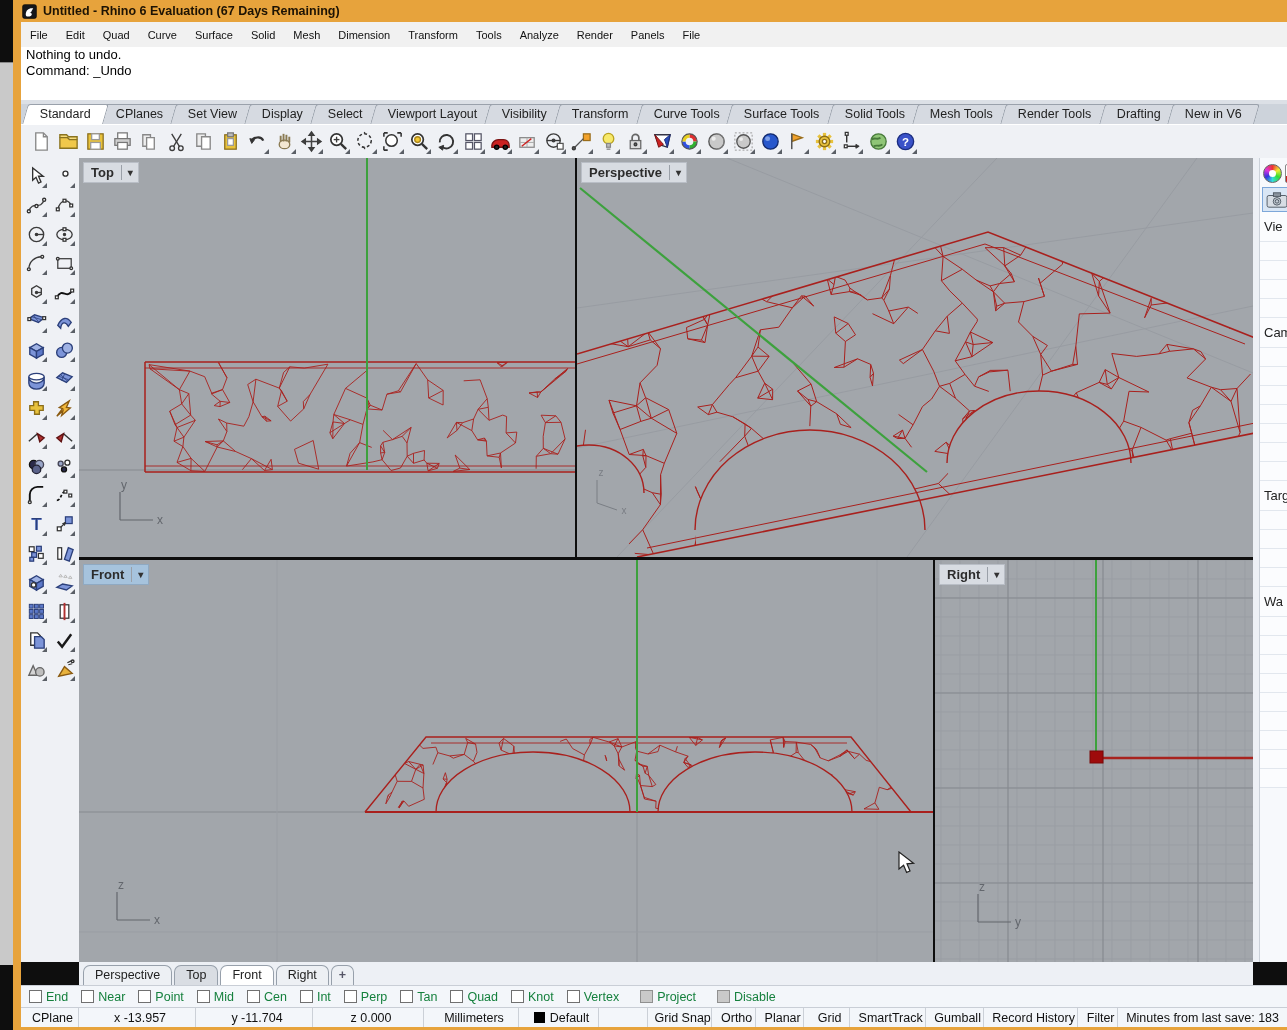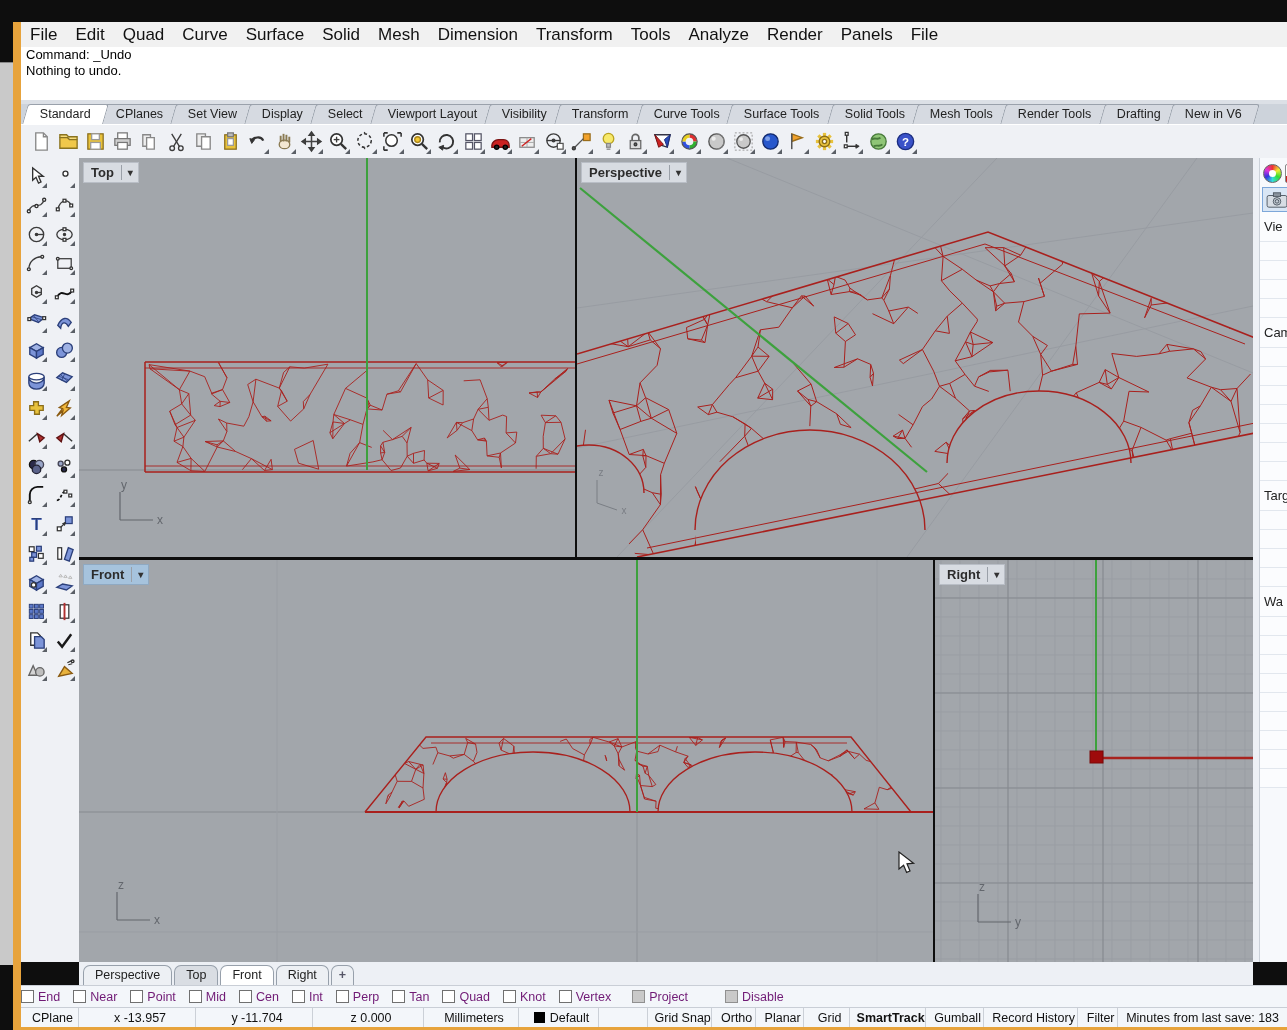--- a/index.html
+++ b/index.html
@@ -9,21 +9,21 @@
   
   #desk-gray{left:0;top:62px;width:13px;height:902px;background:#c9c9c9;border-top:1px solid #888;}
   
   #titlebar{left:13px;top:0;width:1274px;height:22px;background:#E7A33C;display:flex;align-items:center;gap:6px;
     padding-left:9px;box-sizing:border-box;font-size:12.5px;font-weight:bold;color:#1d1304;}
   #frame-left{left:13px;top:22px;width:8px;height:1005px;background:#E7A33C;}
   #frame-bottom{left:13px;top:1027px;width:1274px;height:3px;background:#E7A33C;}
   #app-icon{width:15px;height:15px;flex:0 0 auto;}
   
   #menubar{left:21px;top:22px;width:1266px;height:25px;background:#F1F1F1;border-bottom:1px solid #DADADA;
-    display:flex;align-items:center;font-size:17px;color:#111;}
+    display:flex;align-items:center;font-size:11px;color:#111;}
   .mitem{padding:0 9px;cursor:default;}
   
   #cmdarea{left:21px;top:47px;width:1266px;height:53px;background:#fff;font-size:13px;color:#000;box-sizing:border-box;}
   .cmdline{height:16px;line-height:16px;padding-left:5px;white-space:pre;}
   #cmdprompt{height:19px;line-height:19px;border-top:1px solid #C9C9C9;font-weight:bold;padding-left:5px;}
   .caret{display:inline-block;width:1px;height:13px;background:#000;vertical-align:-2px;margin-left:2px;}
   #gapA{left:21px;top:100px;width:1266px;height:4px;background:#DCE0E6;}
   
   #tabstrip{left:21px;top:104px;width:1266px;height:20px;background:#CDD3DB;display:flex;align-items:flex-end;padding-left:4px;box-sizing:border-box;}
   .ttab{position:relative;height:19px;line-height:19px;padding:0 14px;font-size:12.5px;color:#222;background:#D6DAE1;
@@ -61,40 +61,47 @@
   .prow.lab{display:flex;align-items:center;}
   
   #btabs{left:79px;top:962px;width:1174px;height:23px;background:#EDF0F5;display:flex;align-items:flex-end;gap:2px;padding-left:4px;box-sizing:border-box;}
   .btab{height:19px;line-height:18px;padding:0 11px;font-size:12.5px;color:#222;background:#EDF0F4;
     border:1px solid #97A0AB;border-bottom:none;border-radius:7px 7px 0 0;}
   .btab.active{background:#fff;}
   .btab.shade{background:#D9DDE3;}
   .btab.add{padding:0 7px;color:#556;font-weight:bold;}
   
   #osnap{left:21px;top:985px;width:1266px;height:22px;background:#F3F6FA;border-top:1px solid #C9CED6;
-    display:flex;align-items:center;font-size:12.5px;color:#701a75;box-sizing:border-box;}
+    display:flex;align-items:center;font-size:12.5px;color:#15803d;padding-left:8px;box-sizing:border-box;}
   .oitem{display:flex;align-items:center;margin-right:13px;}
   .cb{width:11px;height:11px;border:1px solid #707070;background:#fff;margin-right:4px;flex:0 0 auto;}
   .cb.muted{background:#C9C9C9;border-color:#909090;}
   
   #statusbar{left:21px;top:1007px;width:1266px;height:20px;background:#F3F6FA;border-top:1px solid #C9CED6;
     display:flex;align-items:stretch;font-size:12.5px;color:#111;box-sizing:border-box;}
   .scell{border-right:1px solid #CBD0D7;display:flex;align-items:center;justify-content:center;white-space:nowrap;box-sizing:border-box;padding-left:6px;}
   .swatch{width:11px;height:11px;background:#000;margin-right:5px;flex:0 0 auto;}
-  .bold{font-weight:bold;}
+  .bold{font-weight:normal;}
   #spacer{flex:1;border-right:1px solid #CBD0D7;}
   
   #cursor{left:897px;top:851px;z-index:50;pointer-events:none;}
 </style>
 </head>
 <body>
 <div id="screen">
 
 <div class="abs" id="desk-gray"></div>
 
+<div class="abs" id="titlebar">
+  <svg id="app-icon" viewBox="0 0 24 24">
+    <rect x="1" y="1" width="22" height="22" rx="3" fill="#15161a" stroke="#000"></rect>
+    <path d="M6 17c0-7 5-11 12-10-3 3-2 6-6 7 4 0 5 3 2 5-4 2-8 1-8-2z" fill="#fff"></path>
+  </svg>
+  <span>Untitled - Rhino 6 Evaluation (67 Days Remaining)</span>
+</div>
 <div class="abs" id="frame-left"></div>
 <div class="abs" id="frame-bottom"></div>
 
 <div class="abs" id="menubar">
       <div class="mitem">File</div>
       <div class="mitem">Edit</div>
       <div class="mitem">Quad</div>
       <div class="mitem">Curve</div>
       <div class="mitem">Surface</div>
       <div class="mitem">Solid</div>
@@ -102,22 +109,22 @@
       <div class="mitem">Dimension</div>
       <div class="mitem">Transform</div>
       <div class="mitem">Tools</div>
       <div class="mitem">Analyze</div>
       <div class="mitem">Render</div>
       <div class="mitem">Panels</div>
       <div class="mitem">File</div>
     </div>
 
 <div class="abs" id="cmdarea">
+  <div class="cmdline">Nothing to undo.</div>
   <div class="cmdline">Command: _Undo</div>
-  <div class="cmdline">Nothing to undo.</div>
 </div>
 <div class="abs" id="gapA"></div>
 
 <div class="abs" id="tabstrip">
       <div class="ttab active"><span>Standard</span></div>
       <div class="ttab"><span>CPlanes</span></div>
       <div class="ttab"><span>Set View</span></div>
       <div class="ttab"><span>Display</span></div>
       <div class="ttab"><span>Select</span></div>
       <div class="ttab"><span>Viewport Layout</span></div>
@@ -876,21 +883,21 @@
         <span>Knot</span>
       </div>
       <div class="oitem" style="">
    <span class="cb"></span>
         <span>Vertex</span>
       </div>
       <div class="oitem" style="margin-left:8px;">
    <span class="cb muted"></span>
         <span>Project</span>
       </div>
-      <div class="oitem" style="margin-left:24px;">
+      <div class="oitem" style="margin-left:8px;">
    <span class="cb muted"></span>
         <span>Disable</span>
       </div>
     </div>
 
 <div class="abs" id="statusbar">
       <div class="scell" style="width:58px">CPlane</div>
       <div class="scell" style="width:117px">x -13.957</div>
       <div class="scell" style="width:117px">y -11.704</div>
       <div class="scell" style="width:111px">z 0.000</div>

